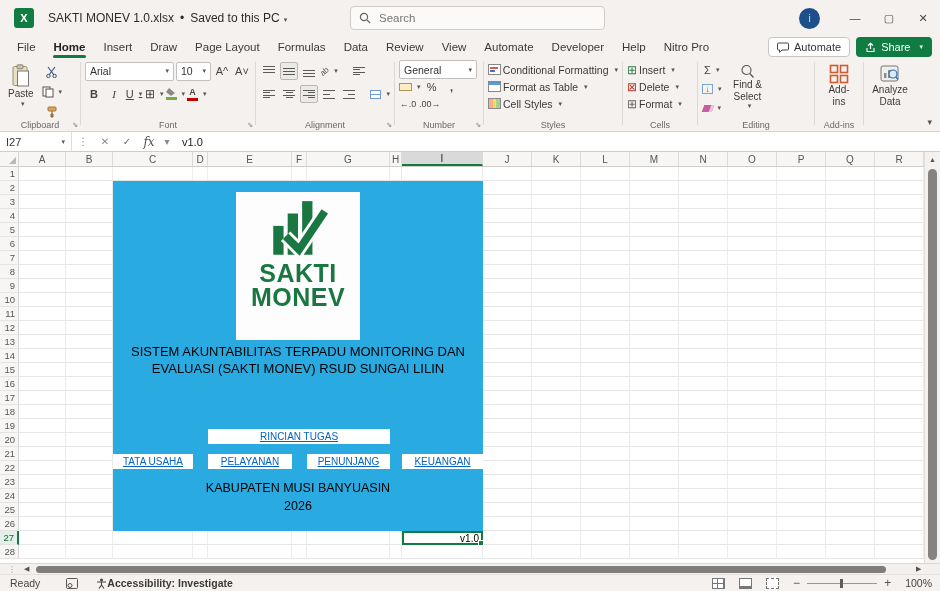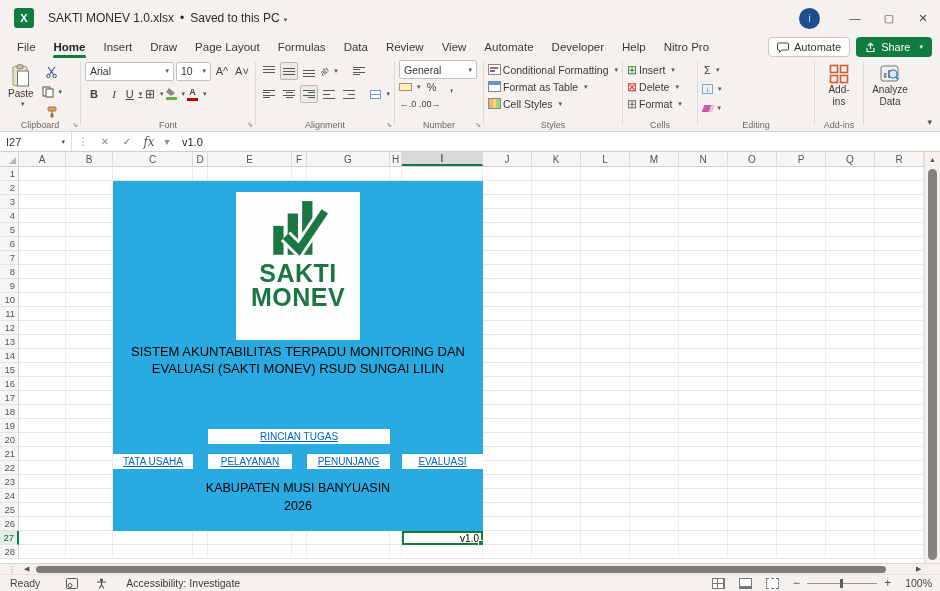--- a/index.html
+++ b/index.html
@@ -105,40 +105,47 @@
   
   #hscroll{position:absolute;left:0;top:563px;width:940px;height:11px;background:#f3f0ed;border-top:1px solid #dad7d4;}
   #hdots{position:absolute;left:8px;top:1px;color:#888;font-size:8px;}
   .harr{position:absolute;top:1px;font-size:7px;color:#555;}
   #hthumb{position:absolute;left:36px;top:2px;width:850px;height:7px;border-radius:4px;background:#7f7c79;}
 
   
   #statusbar{position:absolute;left:0;top:574px;width:940px;height:17px;background:var(--chrome);border-top:1px solid #e3e0dd;display:flex;align-items:center;font-size:10.5px;color:#444;}
   #ready{margin-left:10px;}
   #macro-ic{margin-left:26px;}
-  #acc{display:flex;align-items:center;gap:19px;margin-left:18px;font-weight:normal;color:#3a3a3a;justify-content:flex-end;}
+  #acc{display:flex;align-items:center;gap:0;margin-left:18px;font-weight:bold;color:#3a3a3a;justify-content:flex-end;}
   #sb-right{position:absolute;right:8px;display:flex;align-items:center;gap:14px;}
   .view-ic{width:13px;height:11px;border:1px solid #777;background:#fff;}
   .view-ic.grid-v{background:linear-gradient(#777 1px,transparent 1px) 0 4px/100% 5px,linear-gradient(90deg,#777 1px,transparent 1px) 4px 0/6px 100%,#fff;}
   .view-ic.pl{border-bottom-width:3px;}
   .view-ic.pb{border-style:dashed;}
   #zoomer{display:flex;align-items:center;gap:7px;}
   #ztrack{width:70px;height:1px;background:#9a9794;position:relative;}
   #zthumb{position:absolute;left:33px;top:-4px;width:3px;height:9px;background:#5f5d5b;}
   .zsign{font-size:12px;color:#555;}
 </style>
 </head>
 <body>
 
 <div id="app">
 
   <div id="titlebar">
     <div class="xl-icon">X</div>
     <div id="doc-title">SAKTI MONEV 1.0.xlsx</div>
     <div id="saved"><span class="dot">•</span><span>Saved to this PC</span><span class="chev">▾</span></div>
+    <div id="searchbox">
+      <svg width="12" height="12" viewBox="0 0 12 12">
+          <circle cx="5" cy="5" r="3.6" fill="none" stroke="#666" stroke-width="1.2"></circle>
+          <line x1="8" y1="8" x2="11" y2="11" stroke="#666" stroke-width="1.2"></line>
+        </svg>
+      <input type="text" placeholder="Search" style="">
+    </div>
     <div id="tb-right">
       <div id="avatar">i</div>
       <div class="winbtn">—</div>
       <div class="winbtn">▢</div>
       <div class="winbtn">✕</div>
     </div>
   </div>
 
   <div id="tabrow">
     <div id="tabs">
@@ -418,20 +425,28 @@
               <span class="chev">▾</span>
             </span>
           <span class="rbtn">
               <span style="width:11px;height:10px;border:1px solid #7aa7d4;text-align:center;font-size:8px;line-height:9px;color:#33557e">↓</span>
               <span class="chev">▾</span>
             </span>
           <span class="rbtn">
               <span style="width:10px;height:7px;background:#c95ca8;transform:skewX(-20deg);border-right:3px solid #eac6de"></span>
               <span class="chev">▾</span>
             </span>
+        </div>
+        <div class="bigbtn" style="width:46px">
+          <svg width="15" height="15" viewBox="0 0 15 15">
+              <circle cx="6.5" cy="6" r="4.5" fill="none" stroke="#555" stroke-width="1.1"></circle>
+              <line x1="9.8" y1="9.5" x2="13.5" y2="13.5" stroke="#555" stroke-width="1.2"></line>
+            </svg>
+          <span>Find &amp; Select</span>
+            <span class="chev">▾</span>
         </div>
       </div>
       <div class="glabel">Editing</div>
     </div>
     <div class="rsep"></div>
 
     <div class="rgroup" style="width:48px">
       <div class="bigbtn">
         <svg width="20" height="20" viewBox="0 0 20 20">
             <rect x="1.5" y="1.5" width="7" height="7" fill="none" stroke="#cf5b32" stroke-width="1.6"></rect>
@@ -1102,21 +1117,21 @@
         </div>
         <div id="sheet-title">
           <div>SISTEM AKUNTABILITAS TERPADU MONITORING DAN</div>
           <div>EVALUASI (SAKTI MONEV) RSUD SUNGAI LILIN</div>
         </div>
         <a class="wlink" id="rincian">RINCIAN TUGAS</a>
         <div id="navlinks">
             <a class="wlink" style="left: 0px; width: 80px; top: 273px;">TATA USAHA</a>
             <a class="wlink" style="left: 95px; width: 84px; top: 273px;">PELAYANAN</a>
             <a class="wlink" style="left: 194px; width: 83px; top: 273px;">PENUNJANG</a>
-            <a class="wlink" style="left: 289px; width: 81px; top: 273px;">EVALUASI</a>
+            <a class="wlink" style="left: 289px; width: 81px; top: 273px;">KEUANGAN</a>
           </div>
         <div id="sheet-footer">
           <div>KABUPATEN MUSI BANYUASIN</div>
           <div>2026</div>
         </div>
       </div>
       <div id="selcell">v1.0</div>
     </div>
 
     <div id="vscroll">

